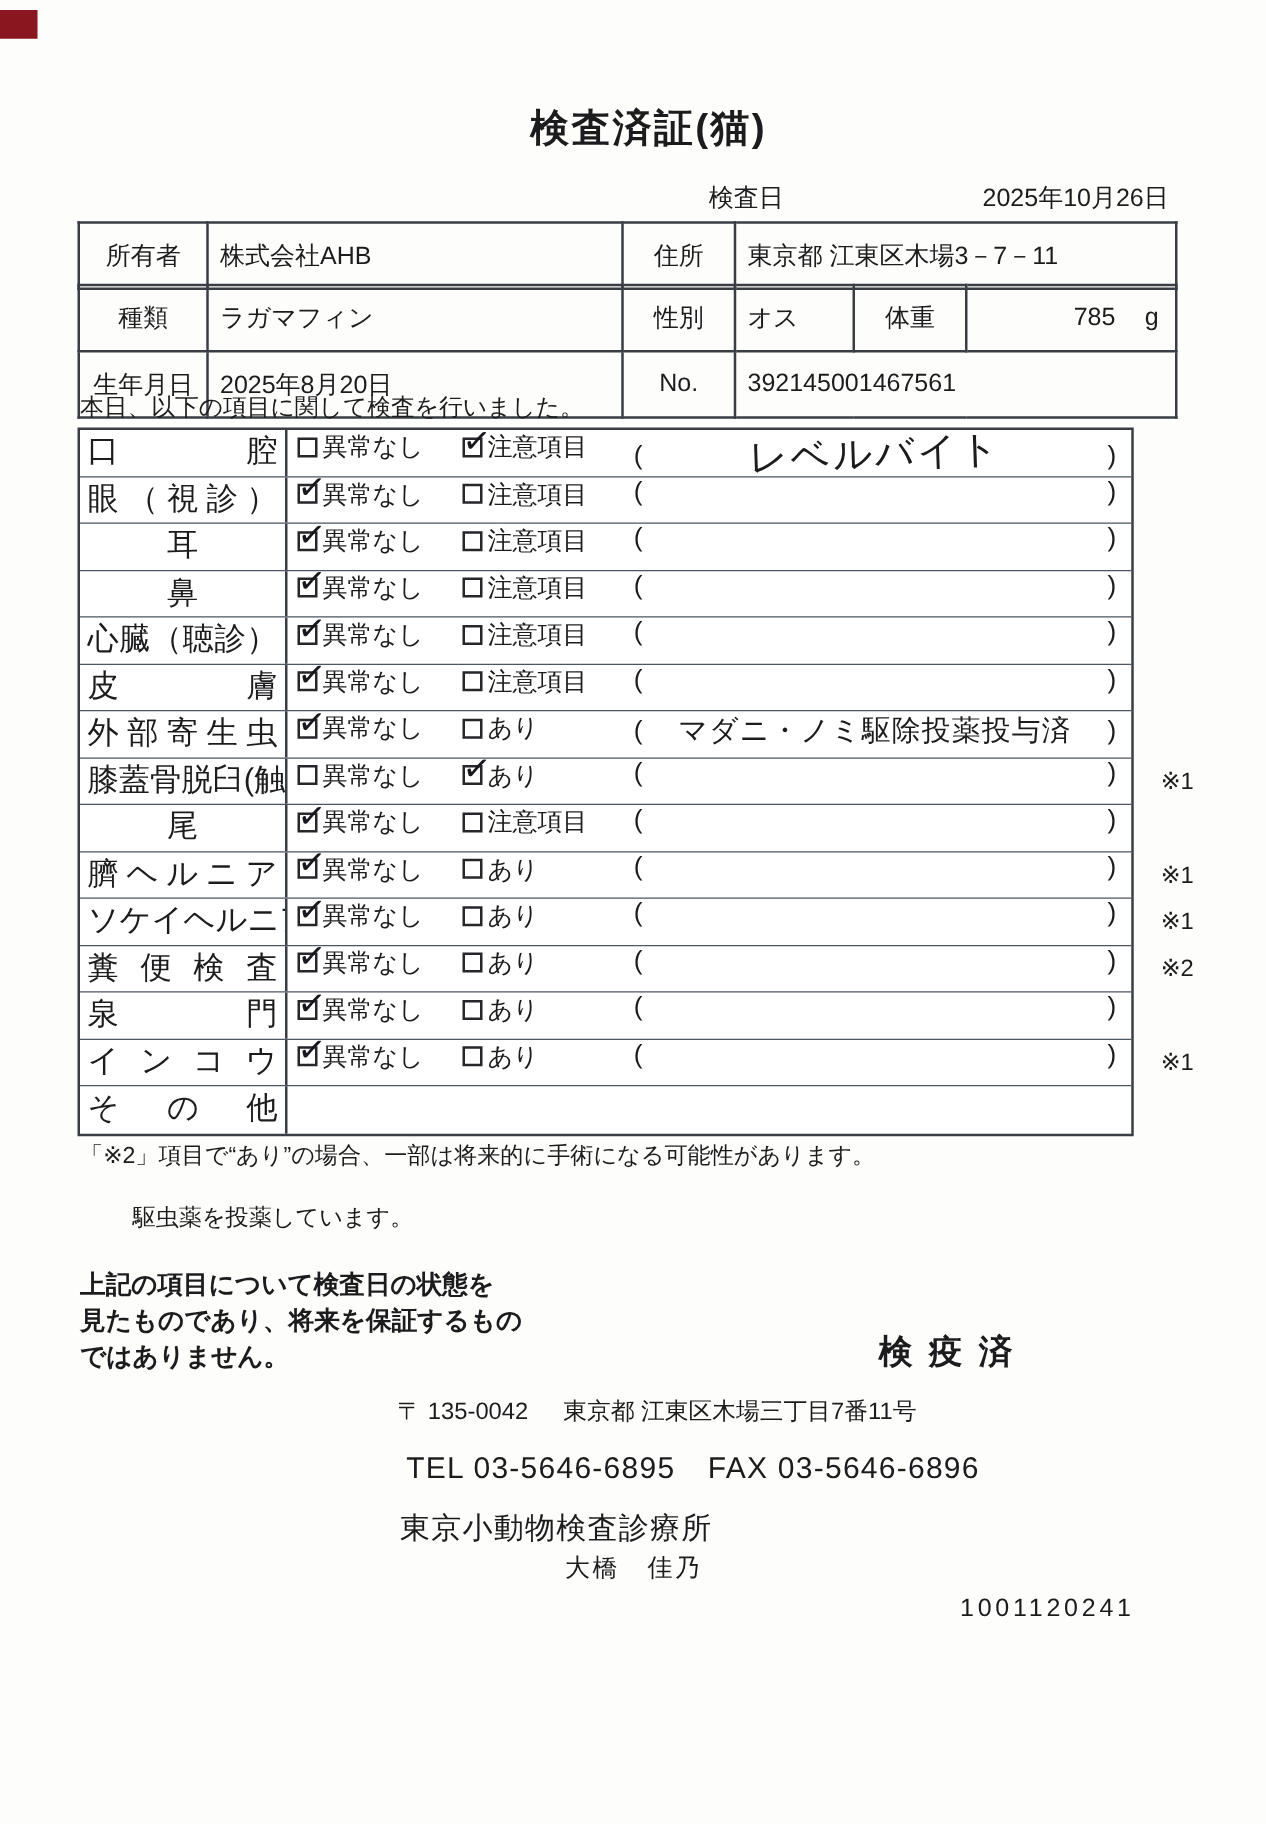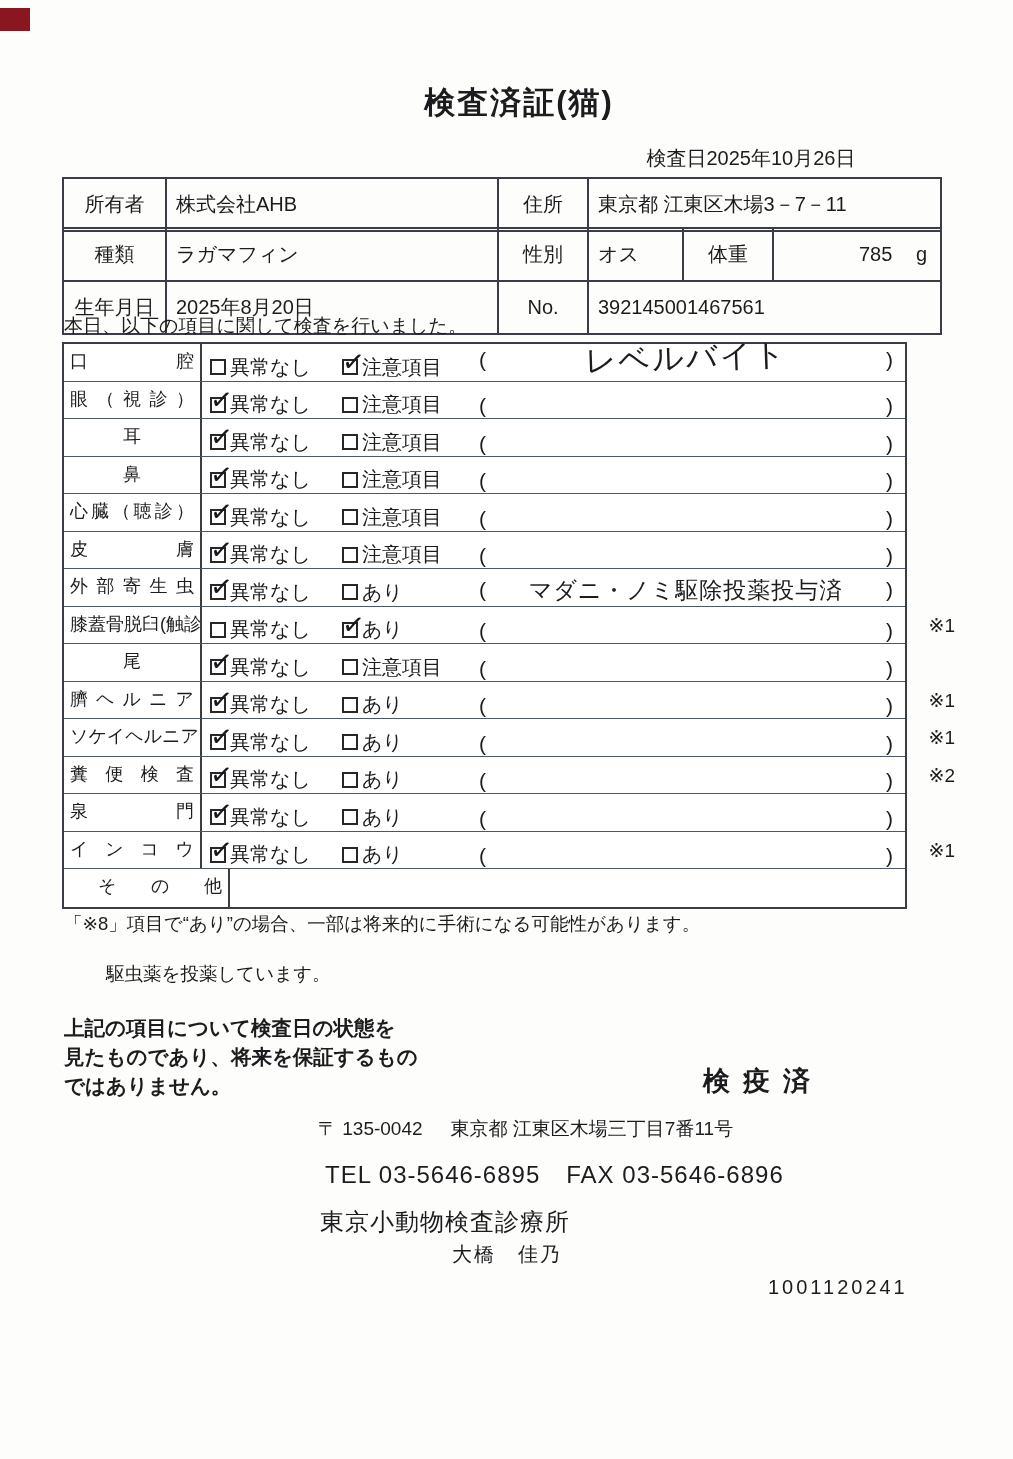--- a/index.html
+++ b/index.html
@@ -9,45 +9,45 @@
     background:#fdfdfb; color:#1c1c1e; overflow:hidden;
     font-family:"Liberation Sans","DejaVu Sans",sans-serif;
   }
   .red-mark { position:absolute; top:8px; left:0; width:30px; height:23px; background:#8a1720; }
   .title {
     position:absolute; top:82px; left:0; width:100%;
     text-align:center; font-size:31px; font-weight:600; letter-spacing:2px;padding-left:25px;
   }
   .date-row {
     position:absolute; top:145px; left:567px; width:368px;
-    display:flex; justify-content:center; font-size:20px;
+    display:flex; justify-content:space-between; font-size:20px;
   }
   
   .info-table { position:absolute; left:62px; border-collapse:collapse; table-layout:fixed; width:878px; }
   .info-table td {
     border:2px solid #3a3e44; height:35px; font-size:20px;
     padding:12px 9px; vertical-align:middle; white-space:nowrap; overflow:hidden;
   }
   .info-table td.lbl { text-align:center; padding:12px 2px; }
   .t1 { top:177px; }
   .t2 { top:227px; }
   .weight-val { text-align:right; }
   .weight-val .unit { display:inline-block; margin-left:18px; margin-right:4px; }
   .intro { position:absolute; top:313px; left:64px; font-size:19px; }
   
   .insp-table { position:absolute; top:342px; left:62px; width:845px; border:2px solid #3a3e44; background:#fff; }
   .insp-row { display:flex; height:37.5px; border-bottom:1px solid #4d5663; position:relative; }
-  .insp-row:last-child { border-bottom:none;margin-left:28px; }
+  .insp-row:last-child { border-bottom:none; }
   .insp-label {
-    width:138px; flex:none; border-right:2px solid #3a3e44;
-    font-size:18px; line-height:35px; padding:0 6px;
+    width:166px; flex:none; border-right:2px solid #3a3e44;
+    font-size:25px; line-height:35px; padding:0 6px;
     text-align:justify; text-align-last:justify; white-space:nowrap; overflow:hidden;
   }
   .insp-label.center { text-align:center; text-align-last:center; }
-  .insp-content { flex:1; display:flex; align-items:flex-end; }
+  .insp-content { flex:1; display:flex; align-items:flex-start; }
   .cb-group { display:flex; align-items:center; margin-left:8px; width:132px; flex:none; }
   .cb-group.g2 { margin-left:0; width:137px; }
   .cb {
     width:16px; height:16px; border:2px solid #26262b; position:relative;
     flex:none; margin-right:4px; background:#fff;
   }
   .cb.checked::after {
     content:"✓"; position:absolute; left:-2px; top:-12px;
     font-size:27px; line-height:1; color:#17171d; transform:rotate(6deg);
   }
@@ -417,21 +417,21 @@
     <span class="insp-mark">※1</span>
   </div>
 
   <div class="insp-row">
     <div class="insp-label">その他</div>
     <div class="insp-content"></div>
     <span class="insp-mark"></span>
   </div>
 </div>
 
-  <div class="note1">「※8」項目で“あり”の場合、一部は将来的に手術になる可能性があります。</div>
+  <div class="note1">「※2」項目で“あり”の場合、一部は将来的に手術になる可能性があります。</div>
   <div class="note2b">駆虫薬を投薬しています。</div>
 
   <div class="disclaimer">上記の項目について検査日の状態を
 見たものであり、将来を保証するもの
 ではありません。</div>
   <div class="stamp">検疫済</div>
 
   <div class="postal">
     <span>〒 135-0042</span>
     <span>東京都 江東区木場三丁目7番11号</span>

